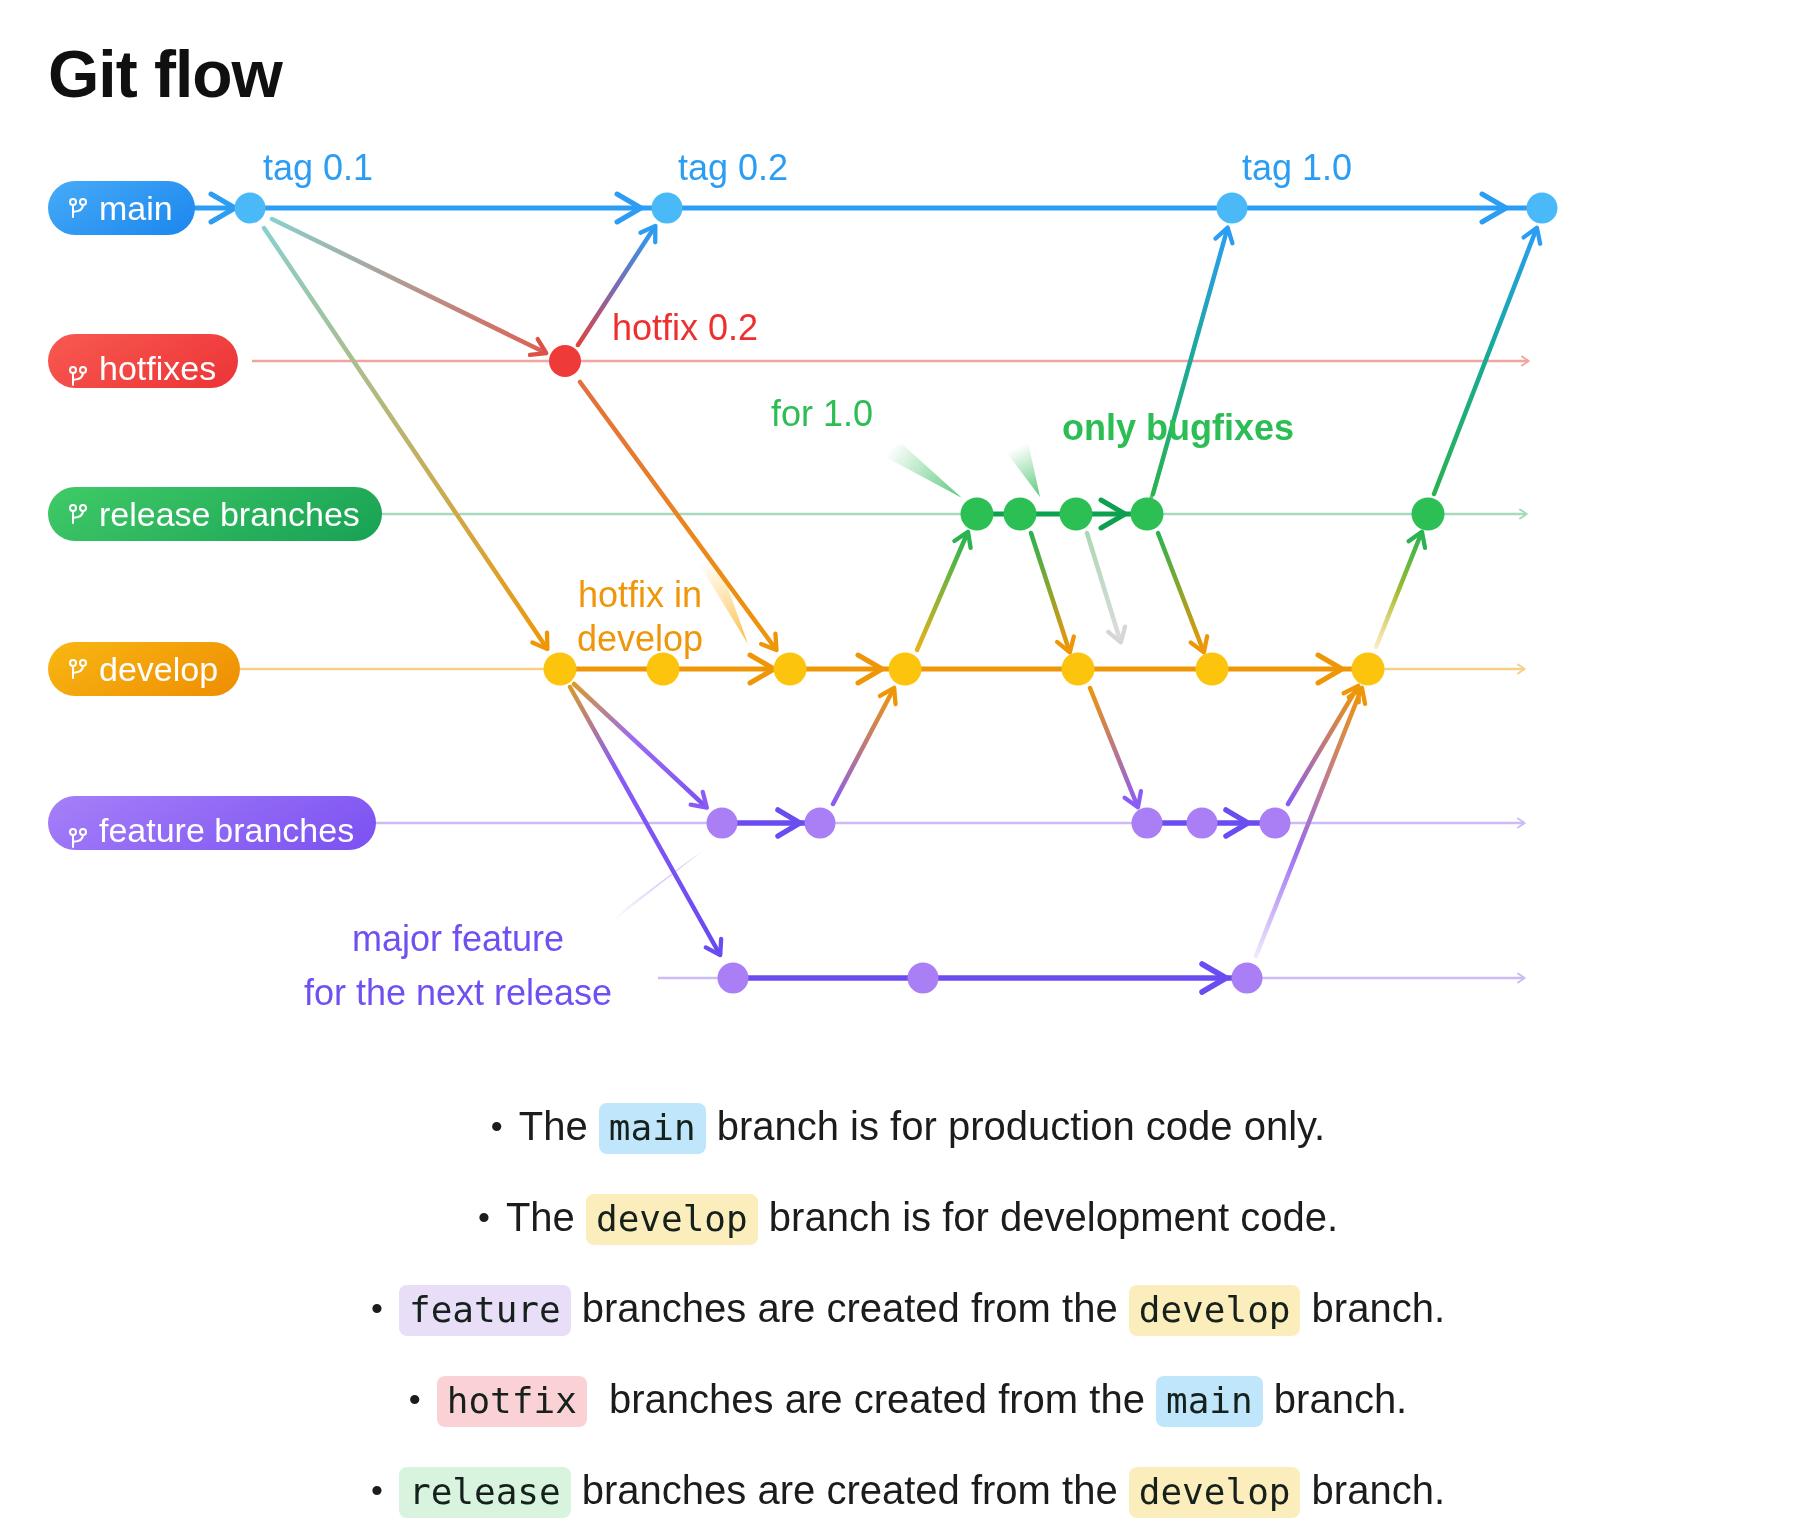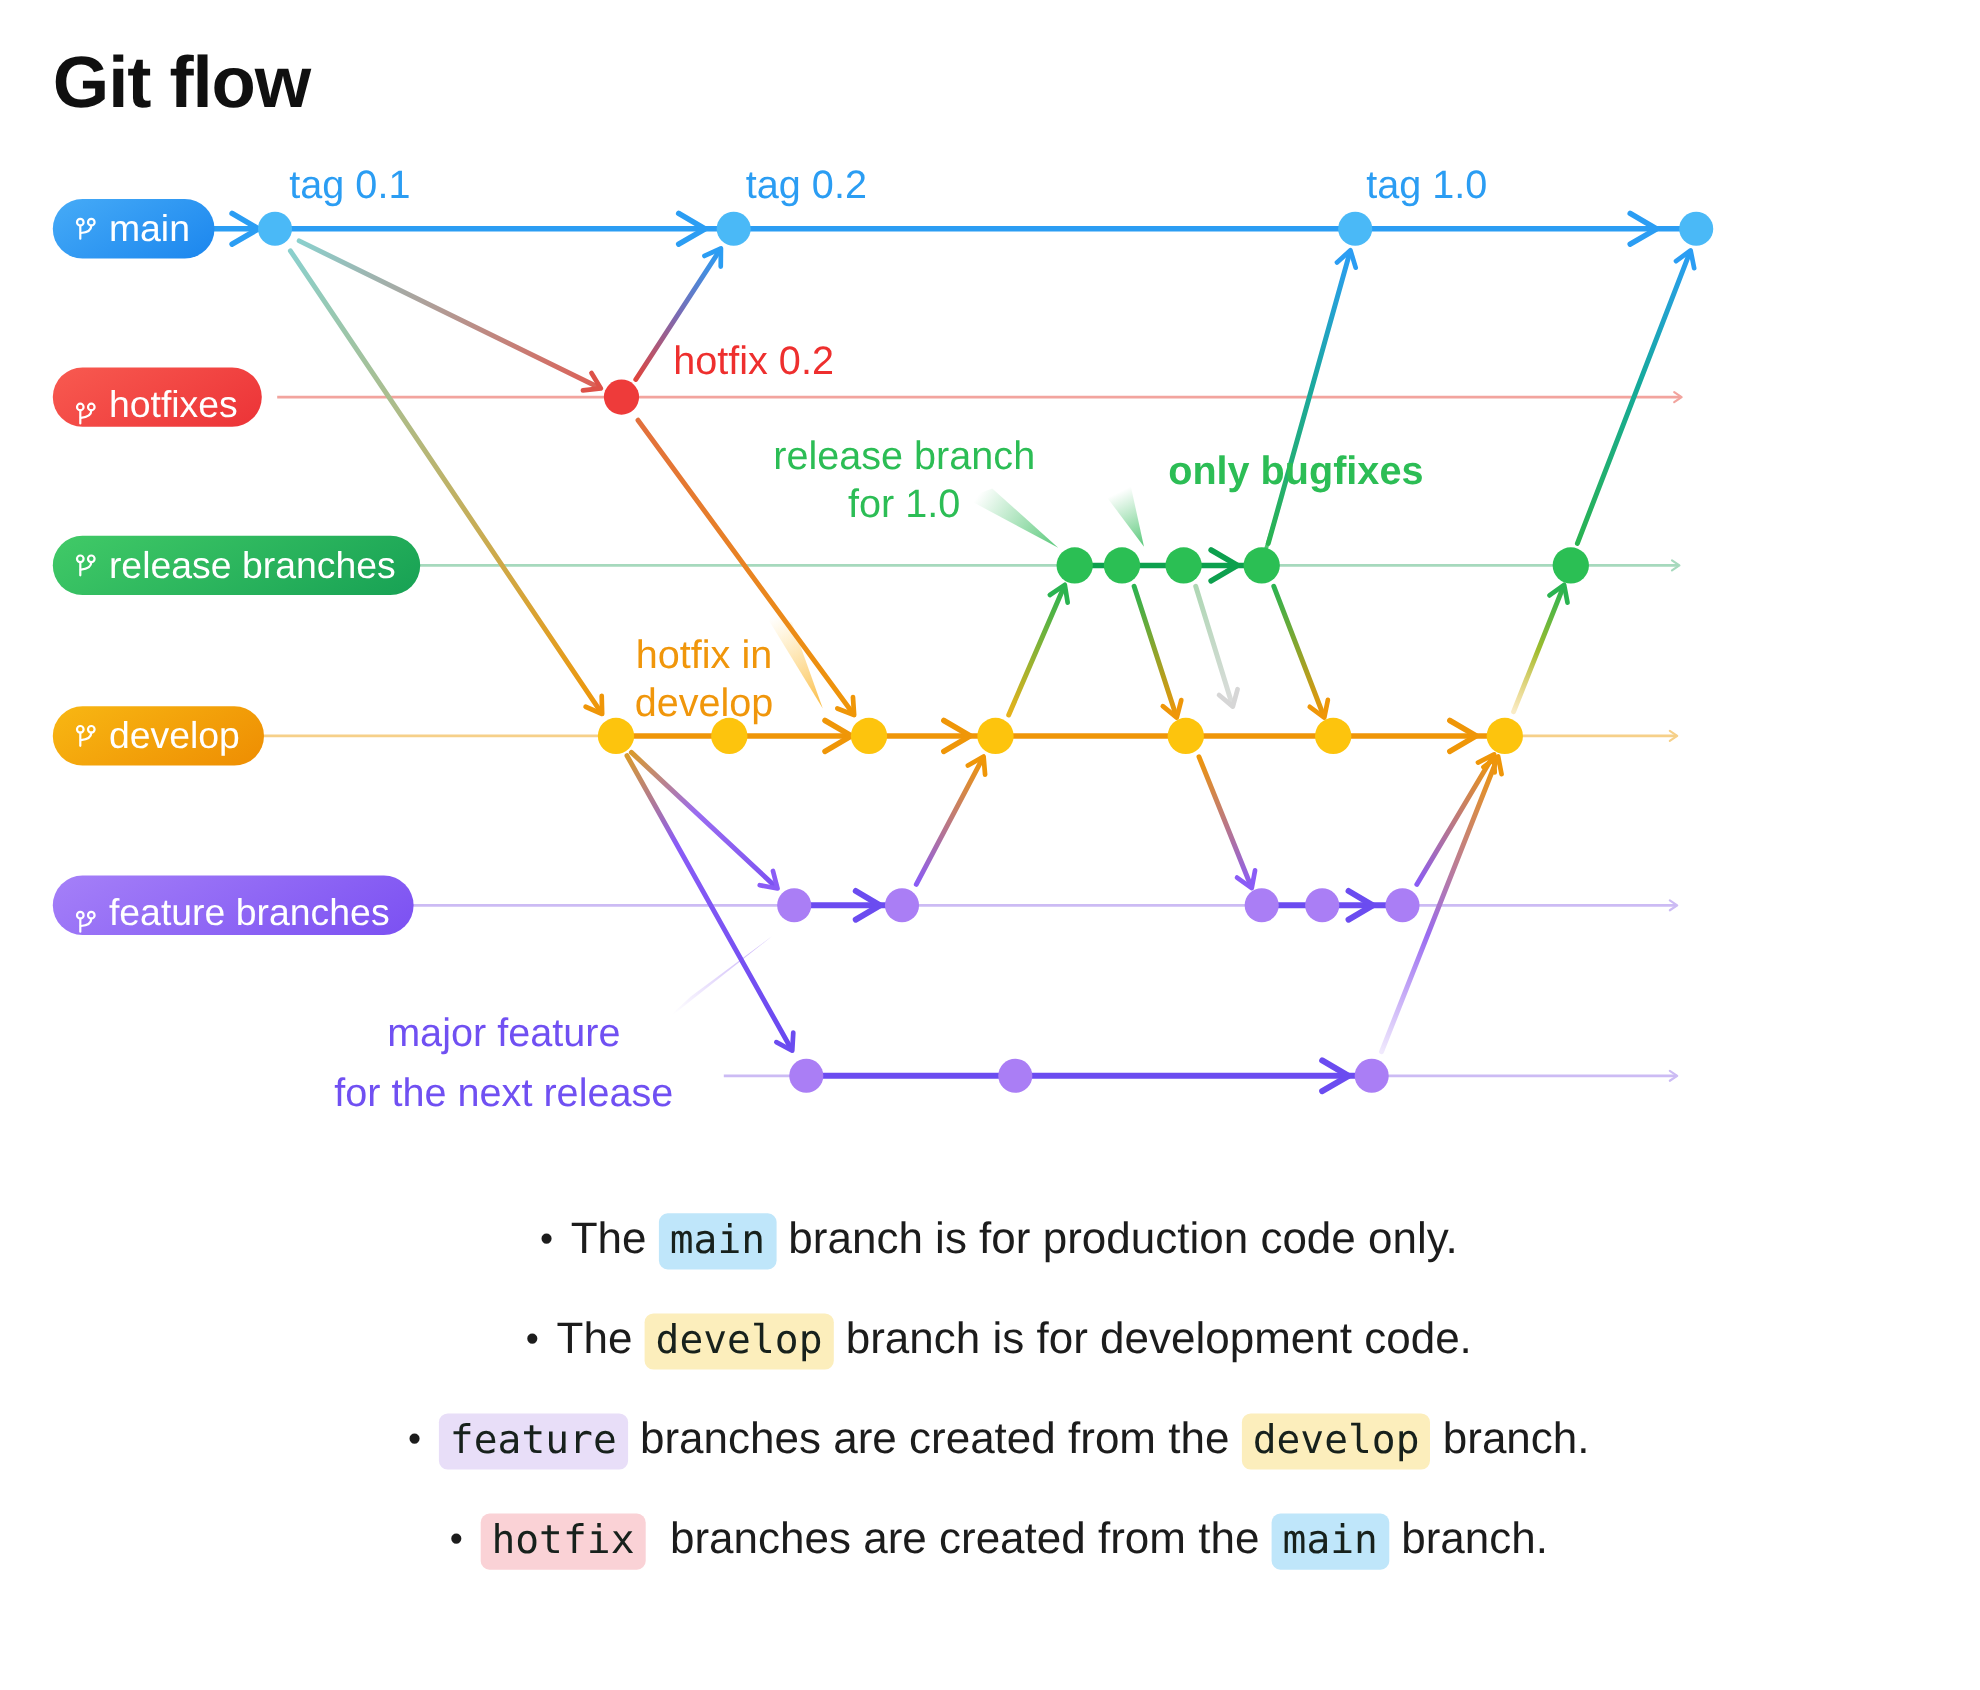--- a/index.html
+++ b/index.html
@@ -324,31 +324,31 @@
     </g>
   </svg>
   <span>feature branches</span>
 </div>
 
 <div class="ann c-blue" style="left:263px;top:146px;">tag 0.1</div>
 <div class="ann c-blue" style="left:678px;top:146px;">tag 0.2</div>
 <div class="ann c-blue" style="left:1242px;top:146px;">tag 1.0</div>
 <div class="ann c-red" style="left:612px;top:306px;">hotfix 0.2</div>
 <div class="ann ann-center c-green" style="left:662px;top:392px;width:320px;">
-  <div>release branch</div>
   <div>for 1.0</div>
 </div>
 <div class="ann c-green" style="left:1062px;top:406px;font-weight:bold;">only bugfixes</div>
 <div class="ann ann-center c-orange" style="left:520px;top:552px;width:240px;">
   <div>hotfix in</div>
   <div>develop</div>
 </div>
 <div class="ann ann-center c-purple" style="left:268px;top:912px;width:380px;line-height:54px;">
   <div>major feature</div>
   <div>for the next release</div>
 </div>
 
 <div class="bullets">
   <span class="bullet"><span class="dot">•</span><span>The </span><code class="chip chip-main">main</code><span> branch is for production code only.</span></span>
   <span class="bullet"><span class="dot">•</span><span>The </span><code class="chip chip-develop">develop</code><span> branch is for development code.</span></span>
   <span class="bullet"><span class="dot">•</span><code class="chip chip-feature">feature</code><span> branches are created from the </span><code class="chip chip-develop">develop</code><span> branch.</span></span>
   <span class="bullet"><span class="dot">•</span><code class="chip chip-hotfix">hotfix</code><span>  branches are created from the </span><code class="chip chip-main">main</code><span> branch.</span></span>
+  <span class="bullet"><span class="dot">•</span><code class="chip chip-release">release</code><span> branches are created from the </span><code class="chip chip-develop">develop</code><span> branch.</span></span>
 </div>
 
 </body></html>

